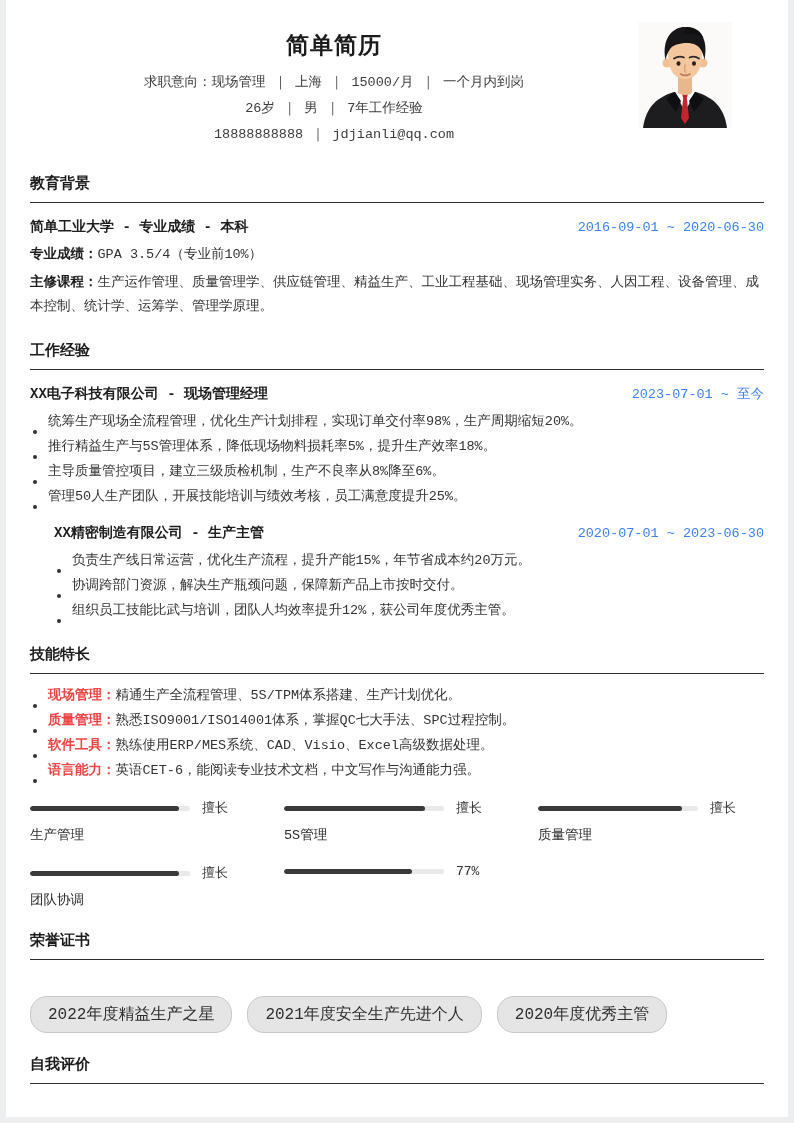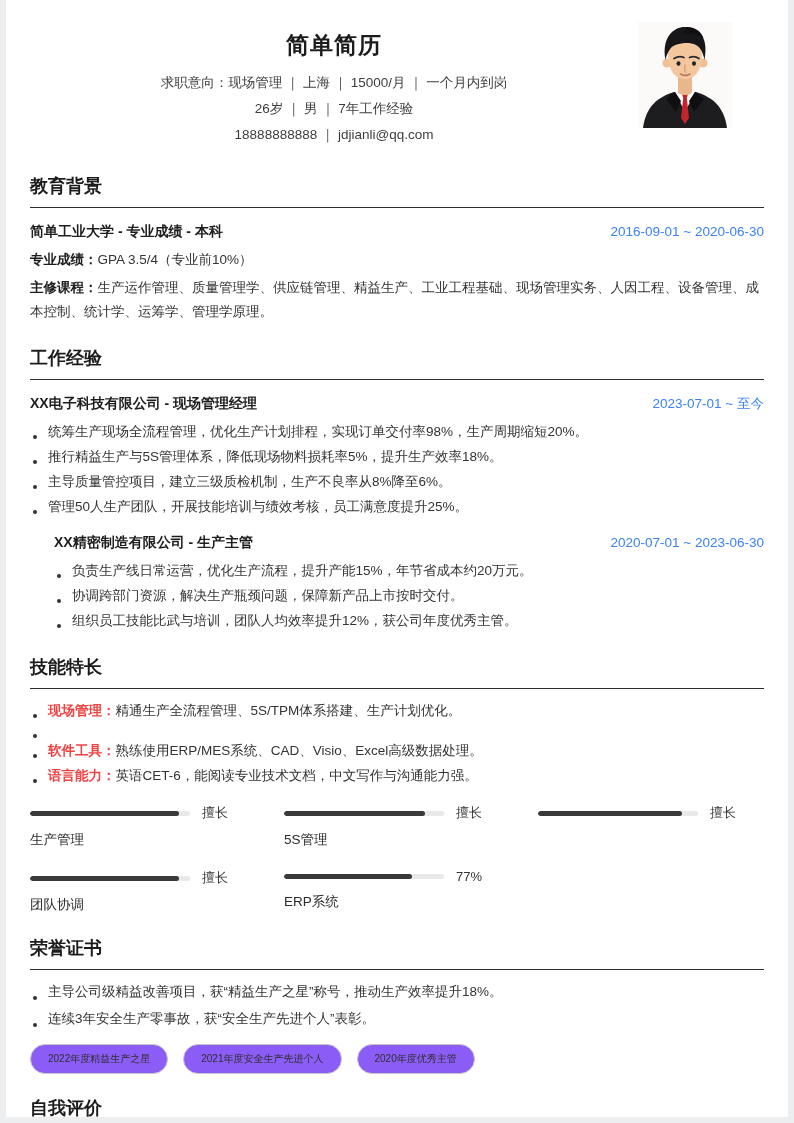--- a/index.html
+++ b/index.html
@@ -10,20 +10,21 @@
     font-family: "Liberation Sans", "DejaVu Sans", sans-serif;
     color: #333;
     overflow: hidden;
   }
   .page {
     width: 782px; height: 1117px;
     margin: 0 auto;
     background: #ffffff;
     padding: 16px 24px 0 24px;
     overflow: hidden;
+    font-family: Liberation Mono, monospace;
   }
 
   
   .header { display: flex; align-items: flex-start; }
   .header-text { flex: 1; text-align: center; }
   .header-text h1 {
     margin: 14px 0 9px 0;
     font-size: 23px; font-weight: bold; color: #1b1b1b;
     letter-spacing: 1px;
   }
@@ -32,39 +33,39 @@
   }
   .photo {
     width: 94px; height: 106px; margin: 6px 32px 0 0; flex: none;
     overflow: hidden; background: #fbfaf8;
   }
   .photo svg { display: block; }
 
   
   .sec-title {
     margin: 26px 0 0 0;
-    font-size: 18px; font-weight: bold; color: #1c1c1c;
+    font-size: 15px; font-weight: bold; color: #1c1c1c;
     padding-bottom: 9px;
     border-bottom: 1.5px solid #2e2e2e;
   }
   .sec-title.tight { margin-top: 22px; }
 
   .head-row {
     display: flex; justify-content: space-between; align-items: baseline;
     margin-top: 15px;
   }
   .head-row .hl { font-size: 14px; font-weight: bold; color: #1e1e1e; }
   .head-row .date { font-size: 13.5px; color: #3b82f6; }
 
   .line { margin: 7px 0 0 0; font-size: 13.5px; line-height: 24px; }
   .line b { color: #1e1e1e; }
 
   
   .bullets { margin-top: 6px; }
-  .bullet { display: flex; align-items: center; line-height: 25px; font-size: 13.5px; }
+  .bullet { display: flex; align-items: flex-end; line-height: 25px; font-size: 13.5px; }
   .bullet .dot {
     flex: none; width: 4px; height: 4px; border-radius: 50%;
     background: #333; margin: 11px 11px 0 3px;
   }
   .bullet b { color: #ef4444; }
   .bullets.loose .bullet { line-height: 27px; }
   .bullets.loose .bullet .dot { margin-top: 12px; }
 
   .job { margin-top: 14px; }
   .job + .job { margin-top: 10px; margin-left: 24px; }
@@ -83,21 +84,21 @@
   .fill { height: 100%; background: #3a3a3a; border-radius: 3px; }
   .bar-label { margin-left: 12px; font-size: 13px; color: #333; }
   .bar-name { margin-top: 9px; font-size: 13.5px; color: #2b2b2b; }
 
   
   .tags { margin-top: 12px; display: flex; gap: 15px; }
   .tag {
     display: inline-block;
     border: 1px solid #c8c8c8; border-radius: 17px;
     padding: 7px 17px;
-    font-size: 10px; color: #2e2e2e; background: #8b5cf6;
+    font-size: 16px; color: #2e2e2e; background: #e5e5e5; margin-top: 24px;
   }
 </style>
 </head>
 <body>
 
 <div class="page">
 
   <header class="header">
     <div class="header-text">
       <h1>简单简历</h1>
@@ -204,20 +205,21 @@
 
   <section>
     <h2 class="sec-title tight">技能特长</h2>
     <div class="bullets" style="margin-top:9px">
       <div class="bullet">
           <span class="dot"></span>
           <span><b>现场管理：</b><span>精通生产全流程管理、5S/TPM体系搭建、生产计划优化。</span></span>
         </div>
       <div class="bullet">
           <span class="dot"></span>
+          <span><b>质量管理：</b><span>熟悉ISO9001/ISO14001体系，掌握QC七大手法、SPC过程控制。</span></span>
         </div>
       <div class="bullet">
           <span class="dot"></span>
           <span><b>软件工具：</b><span>熟练使用ERP/MES系统、CAD、Visio、Excel高级数据处理。</span></span>
         </div>
       <div class="bullet">
           <span class="dot"></span>
           <span><b>语言能力：</b><span>英语CET-6，能阅读专业技术文档，中文写作与沟通能力强。</span></span>
         </div>
     </div>
@@ -241,54 +243,44 @@
           </div>
         <div class="bar-name">5S管理</div>
       </div>
       <div class="bar-cell">
         <div class="bar-row">
             <div class="track">
               <div class="fill" style="width: 90%;"></div>
             </div>
             <span class="bar-label">擅长</span>
           </div>
+        <div class="bar-name">质量管理</div>
       </div>
       <div class="bar-cell">
         <div class="bar-row">
             <div class="track">
               <div class="fill" style="width: 93%;"></div>
             </div>
             <span class="bar-label">擅长</span>
           </div>
         <div class="bar-name">团队协调</div>
       </div>
       <div class="bar-cell">
         <div class="bar-row">
             <div class="track">
               <div class="fill" style="width: 80%;"></div>
             </div>
             <span class="bar-label">77%</span>
           </div>
-        <div class="bar-name">ERP系统</div>
       </div>
     </div>
   </section>
 
   <section>
     <h2 class="sec-title tight">荣誉证书</h2>
-    <div class="bullets loose" style="margin-top:8px">
-      <div class="bullet">
-          <span class="dot"></span>
-          <span>主导公司级精益改善项目，获“精益生产之星”称号，推动生产效率提升18%。</span>
-        </div>
-      <div class="bullet">
-          <span class="dot"></span>
-          <span>连续3年安全生产零事故，获“安全生产先进个人”表彰。</span>
-        </div>
-    </div>
     <div class="tags">
       <span class="tag">2022年度精益生产之星</span>
       <span class="tag">2021年度安全生产先进个人</span>
       <span class="tag">2020年度优秀主管</span>
     </div>
   </section>
 
   <section>
     <h2 class="sec-title tight">自我评价</h2>
 

